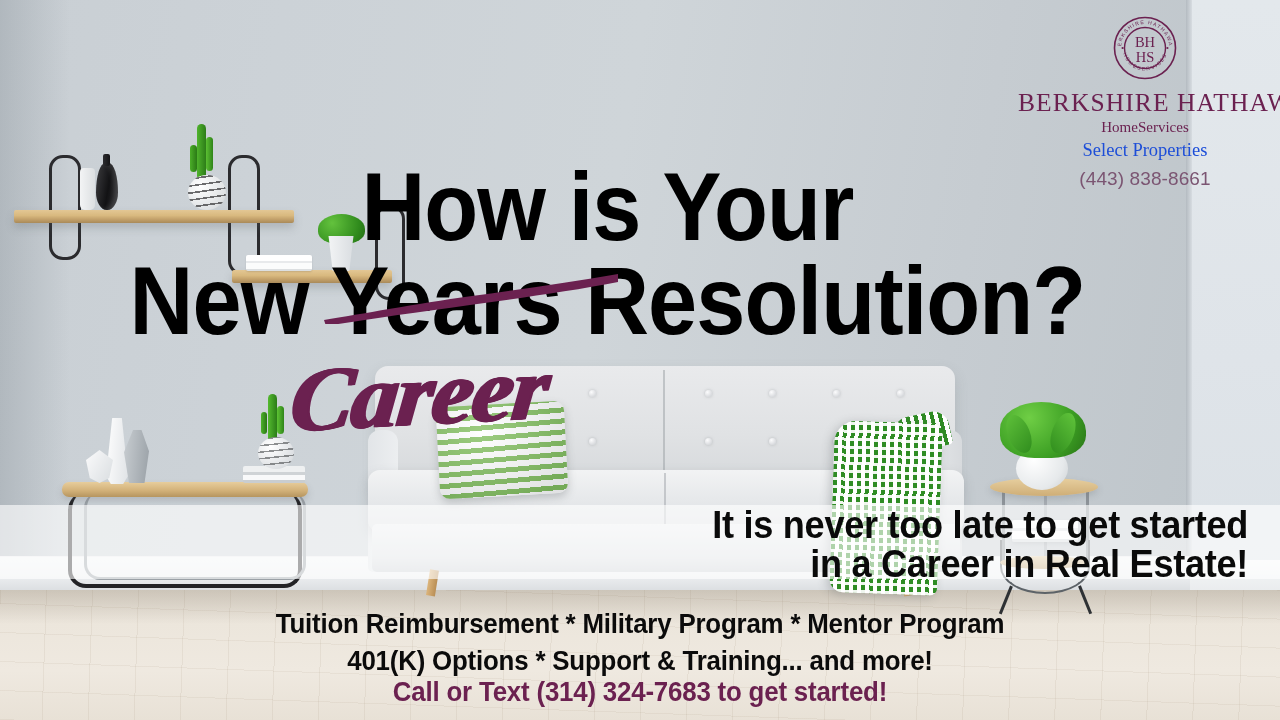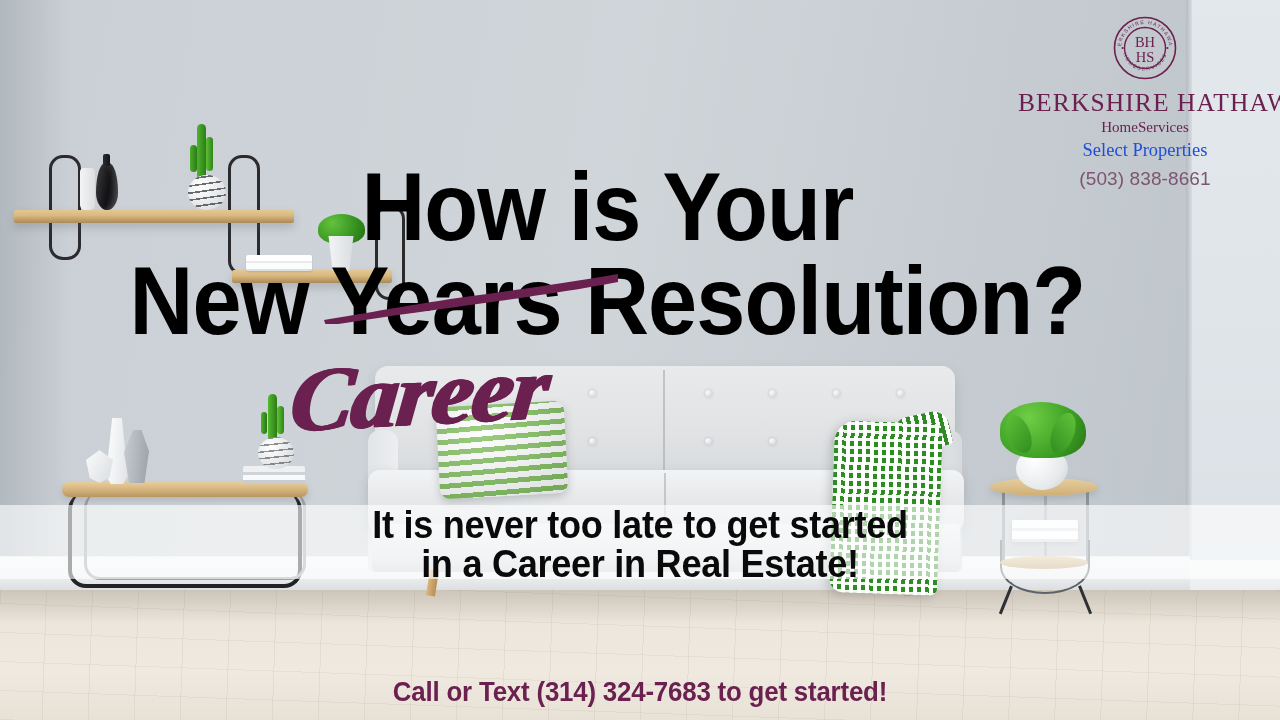--- a/index.html
+++ b/index.html
@@ -320,21 +320,21 @@
     font-style:italic;font-weight:700;
     font-size:92px;line-height:1;
     color:#6b2150;
     transform:skewX(-9deg) rotate(-3deg);
     text-shadow:1.5px 0 0 #6b2150, 2.5px 0 0 #6b2150, -1px 0 0 #6b2150;
     letter-spacing:-1px;
   }
 
   
   .sub-block{
-    position:absolute;left:0;top:506px;width:1280px;text-align:center;
+    position:absolute;left:0;top:506px;width:1280px;text-align:right;
   }
   .sub1{
     font-weight:700;color:#0a0a0a;font-size:38px;line-height:1.03;letter-spacing:-.3px;
     transform:scaleX(.95);
   }
   .sub2{
     font-weight:700;color:#0a0a0a;font-size:38px;line-height:1.03;letter-spacing:-.3px;
     transform:scaleX(.95);
   }
   .bullets{
@@ -446,21 +446,21 @@
         </text>
         <circle cx="13.6" cy="36" r="1.1" fill="#6b2150"></circle>
         <circle cx="58.4" cy="36" r="1.1" fill="#6b2150"></circle>
         <text x="36" y="35" text-anchor="middle" font-family="Liberation Serif, serif" font-size="14.5" fill="#6b2150">BH</text>
         <text x="36" y="49.5" text-anchor="middle" font-family="Liberation Serif, serif" font-size="14.5" fill="#6b2150">HS</text>
       </svg>
     </div>
     <div class="bh-name">BERKSHIRE HATHAWAY</div>
     <div class="bh-sub">HomeServices</div>
     <div class="bh-sel">Select Properties</div>
-    <div class="bh-phone">(503) 838-8661</div>
+    <div class="bh-phone">(443) 838-8661</div>
   </div>
 
   <div class="headline">
     <span class="hl1">How is Your</span>
     <span class="hl2">New Years Resolution?</span>
   </div>
 
   <div class="strike">
     <svg viewBox="0 0 298 54" width="298" height="54" aria-hidden="true">
       <path d="M2,50 C40,44 92,34 150,26 C200,19 250,12 296,4
@@ -468,16 +468,20 @@
     </svg>
   </div>
 
   <div class="career">Career</div>
 
   <div class="sub-block">
     <div class="sub1">It is never too late to get started</div>
     <div class="sub2">in a Career in Real Estate!</div>
   </div>
 
+  <div class="bullets">
+    <div class="bl">Tuition Reimbursement * Military Program * Mentor Program</div>
+    <div class="bl">401(K) Options * Support &amp; Training... and more!</div>
+  </div>
 
   <div class="cta">Call or Text (314) 324-7683 to get started!</div>
 
 </div>
 
 </body></html>

